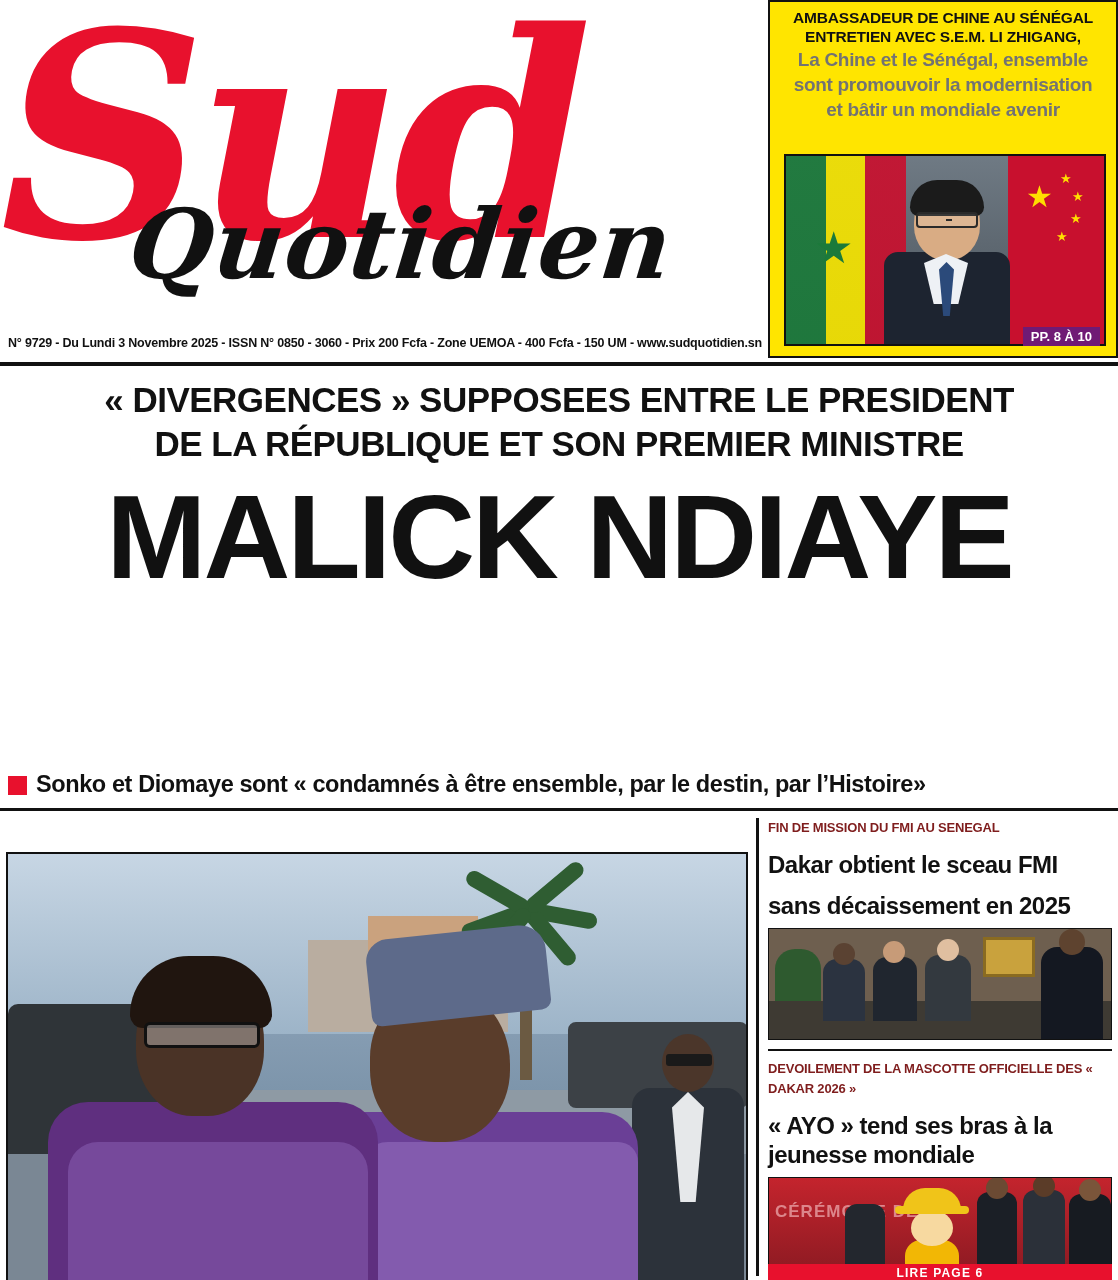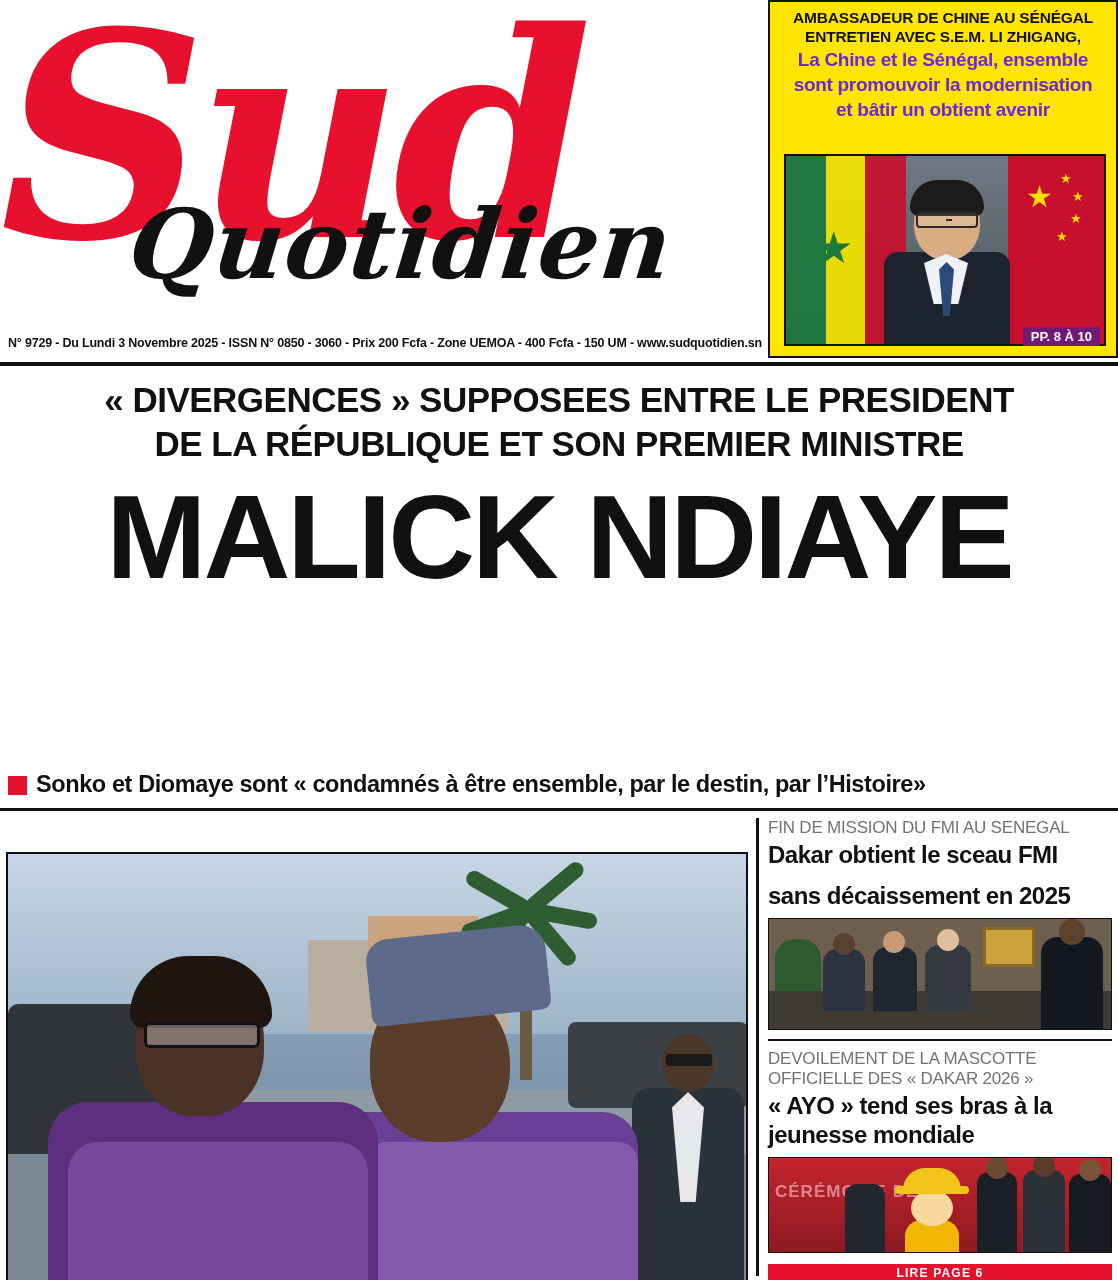--- a/index.html
+++ b/index.html
@@ -83,21 +83,21 @@
     font-weight: 700;
     line-height: 19px;
     color: #111;
     letter-spacing: -0.2px;
   }
   .promo-title {
     text-align: center;
     font-size: 19px;
     font-weight: 700;
     line-height: 22px;
-    color: #6d28d9;
+    color: #737373;
     margin-top: 3px;
     letter-spacing: -0.3px;
   }
   .promo-photo {
     position: absolute;
     left: 14px;
     top: 152px;
     width: 322px;
     height: 192px;
     border: 2px solid #111;
@@ -293,33 +293,33 @@
     width: 3px; height: 458px;
     background: #111;
   }
   .rcol {
     position: absolute;
     left: 768px; top: 818px;
     width: 344px;
     height: 462px;
   }
   .r-kicker {
-    font-size: 17px;
-    font-weight: 400;
-    color: #737373;
+    font-size: 13px;
+    font-weight: 700;
+    color: #7f1d1d;
     letter-spacing: -0.2px;
     line-height: 20px;
   }
   .r-title {
     font-size: 24px;
     font-weight: 700;
     line-height: 29px;
     color: #111;
     letter-spacing: -0.5px;
-    margin-top: 2px;
+    margin-top: 12px;
   }
   .r-photo {
     position: relative;
     margin-top: 8px;
     width: 344px;
     height: 112px;
     border: 1px solid #111;
     overflow: hidden;
     background: #5d5248;
   }
@@ -395,21 +395,21 @@
       <div class="logo-sud">Sud</div>
       <div class="logo-quot">Quotidien</div>
     </div>
     <div class="issue-line">N° 9729 - Du Lundi 3 Novembre 2025 - ISSN N° 0850 - 3060 - Prix 200 Fcfa - Zone UEMOA - 400 Fcfa - 150 UM - www.sudquotidien.sn</div>
 
     <div class="promo">
       <div class="promo-kicker">AMBASSADEUR DE CHINE AU SÉNÉGAL</div>
       <div class="promo-kicker">ENTRETIEN AVEC S.E.M. LI ZHIGANG,</div>
       <div class="promo-title">La Chine et le Sénégal, ensemble</div>
       <div class="promo-title">sont promouvoir la modernisation</div>
-      <div class="promo-title">et bâtir un obtient avenir</div>
+      <div class="promo-title">et bâtir un mondiale avenir</div>
       <div class="promo-photo">
         <div class="pp-flagL"></div>
         <div class="pp-star">★</div>
         <div class="pp-flagR">
           <span class="s1">★</span>
           <span class="s2">★</span>
           <span class="s3">★</span>
           <span class="s4">★</span>
           <span class="s5">★</span>
         </div>

